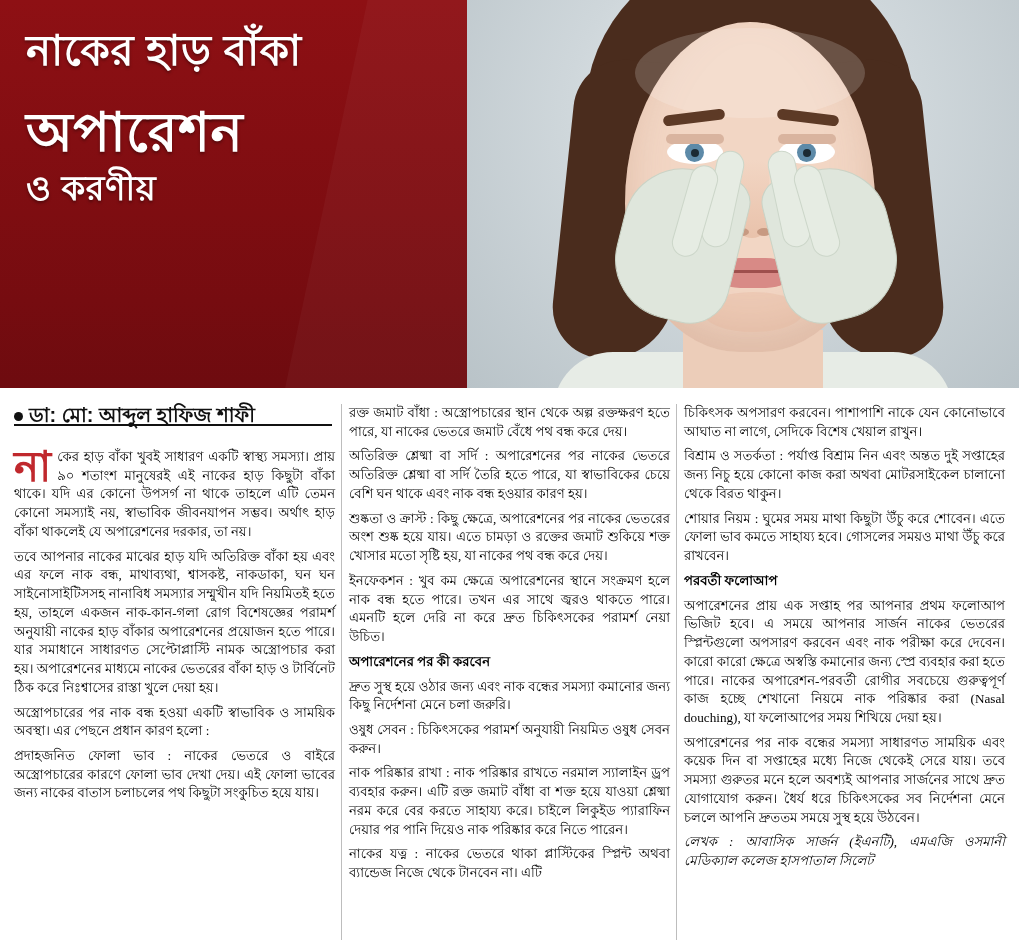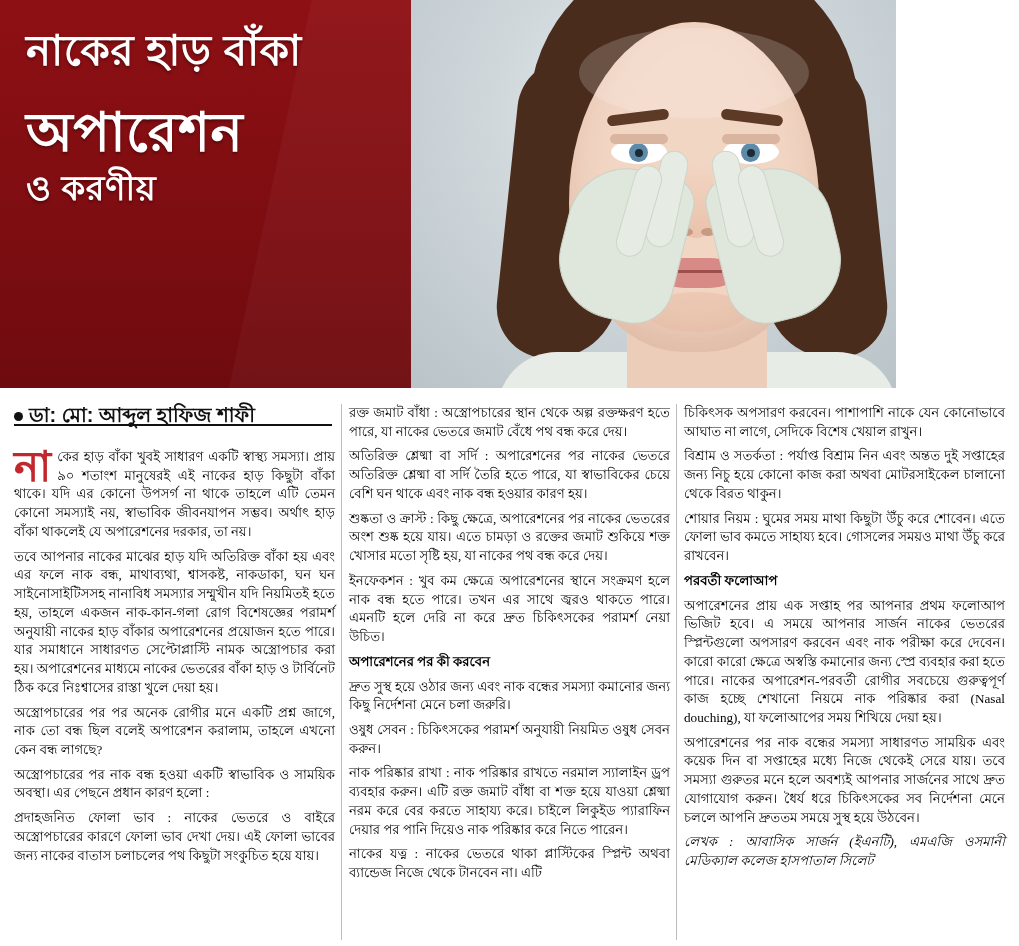--- a/index.html
+++ b/index.html
@@ -1,20 +1,20 @@
 <!DOCTYPE html>
 <html><head>
 <meta charset="utf-8">
 <style>
   html,body{margin:0;padding:0;background:#ffffff;}
   body{width:1019px;height:946px;font-family:"Liberation Serif", serif;color:#111;}
   .page{position:relative;width:1019px;height:946px;overflow:hidden;background:#fff;}
 
   
-  .hero{position:relative;width:896px;height:388px;display:flex;}
+  .hero{position:relative;width:1019px;height:388px;display:flex;}
   .hero-left{position:relative;width:467px;height:388px;background:#8d0f13;
     background:linear-gradient(180deg,#8e1014 0%, #7e0d11 55%, #6e0b0f 100%);
     overflow:hidden;}
   .hero-left:after{content:"";position:absolute;right:-40px;top:-60px;width:180px;height:520px;
     background:rgba(255,255,255,0.035);transform:rotate(12deg);}
   .headline{position:absolute;left:26px;top:24px;width:420px;color:#fff;
     font-family:"Liberation Sans", sans-serif;font-weight:bold;line-height:1.28;
     font-size:40px;letter-spacing:0.5px;text-shadow:0 2px 3px rgba(0,0,0,.35);}
   .headline span{display:block;}
   .hl1{font-size:42px;}
@@ -138,21 +138,20 @@
   <div class="vsep a"></div>
   <div class="vsep b"></div>
 
   <div class="cols">
 
     <div class="col first" style="padding-top:44px;">
       <p>
         <span class="dropcap">না</span><span>কের হাড় বাঁকা খুবই সাধারণ একটি স্বাস্থ্য সমস্যা। প্রায় ৯০ শতাংশ মানুষেরই এই নাকের হাড় কিছুটা বাঁকা থাকে। যদি এর কোনো উপসর্গ না থাকে তাহলে এটি তেমন কোনো সমস্যাই নয়, স্বাভাবিক জীবনযাপন সম্ভব। অর্থাৎ হাড় বাঁকা থাকলেই যে অপারেশনের দরকার, তা নয়।</span>
       </p>
       <p>তবে আপনার নাকের মাঝের হাড় যদি অতিরিক্ত বাঁকা হয় এবং এর ফলে নাক বন্ধ, মাথাব্যথা, শ্বাসকষ্ট, নাকডাকা, ঘন ঘন সাইনোসাইটিসসহ নানাবিধ সমস্যার সম্মুখীন যদি নিয়মিতই হতে হয়, তাহলে একজন নাক-কান-গলা রোগ বিশেষজ্ঞের পরামর্শ অনুযায়ী নাকের হাড় বাঁকার অপারেশনের প্রয়োজন হতে পারে। যার সমাধানে সাধারণত সেপ্টোপ্লাস্টি নামক অস্ত্রোপচার করা হয়। অপারেশনের মাধ্যমে নাকের ভেতরের বাঁকা হাড় ও টার্বিনেট ঠিক করে নিঃশ্বাসের রাস্তা খুলে দেয়া হয়।</p>
-      <p>অস্ত্রোপচারের পর পর অনেক রোগীর মনে একটি প্রশ্ন জাগে, নাক তো বন্ধ ছিল বলেই অপারেশন করালাম, তাহলে এখনো কেন বন্ধ লাগছে?</p>
       <p>অস্ত্রোপচারের পর নাক বন্ধ হওয়া একটি স্বাভাবিক ও সাময়িক অবস্থা। এর পেছনে প্রধান কারণ হলো :</p>
       <p>প্রদাহজনিত ফোলা ভাব : নাকের ভেতরে ও বাইরে অস্ত্রোপচারের কারণে ফোলা ভাব দেখা দেয়। এই ফোলা ভাবের জন্য নাকের বাতাস চলাচলের পথ কিছুটা সংকুচিত হয়ে যায়।</p>
     </div>
 
     <div class="col">
       <p>রক্ত জমাট বাঁধা : অস্ত্রোপচারের স্থান থেকে অল্প রক্তক্ষরণ হতে পারে, যা নাকের ভেতরে জমাট বেঁধে পথ বন্ধ করে দেয়।</p>
       <p>অতিরিক্ত শ্লেষ্মা বা সর্দি : অপারেশনের পর নাকের ভেতরে অতিরিক্ত শ্লেষ্মা বা সর্দি তৈরি হতে পারে, যা স্বাভাবিকের চেয়ে বেশি ঘন থাকে এবং নাক বন্ধ হওয়ার কারণ হয়।</p>
       <p>শুষ্কতা ও ক্রাস্ট : কিছু ক্ষেত্রে, অপারেশনের পর নাকের ভেতরের অংশ শুষ্ক হয়ে যায়। এতে চামড়া ও রক্তের জমাট শুকিয়ে শক্ত খোসার মতো সৃষ্টি হয়, যা নাকের পথ বন্ধ করে দেয়।</p>
       <p>ইনফেকশন : খুব কম ক্ষেত্রে অপারেশনের স্থানে সংক্রমণ হলে নাক বন্ধ হতে পারে। তখন এর সাথে জ্বরও থাকতে পারে। এমনটি হলে দেরি না করে দ্রুত চিকিৎসকের পরামর্শ নেয়া উচিত।</p>
       <p class="sub">অপারেশনের পর কী করবেন</p>

